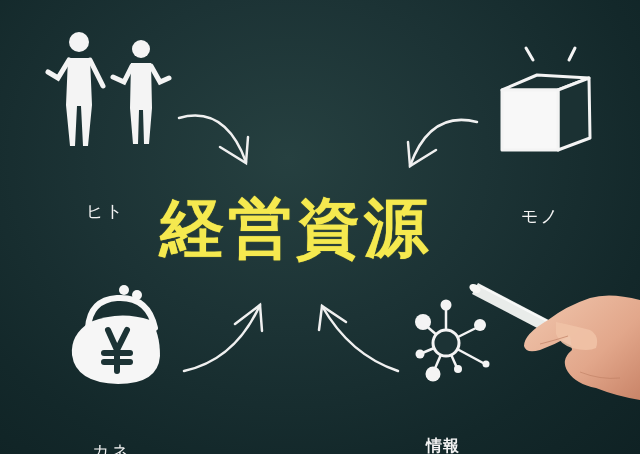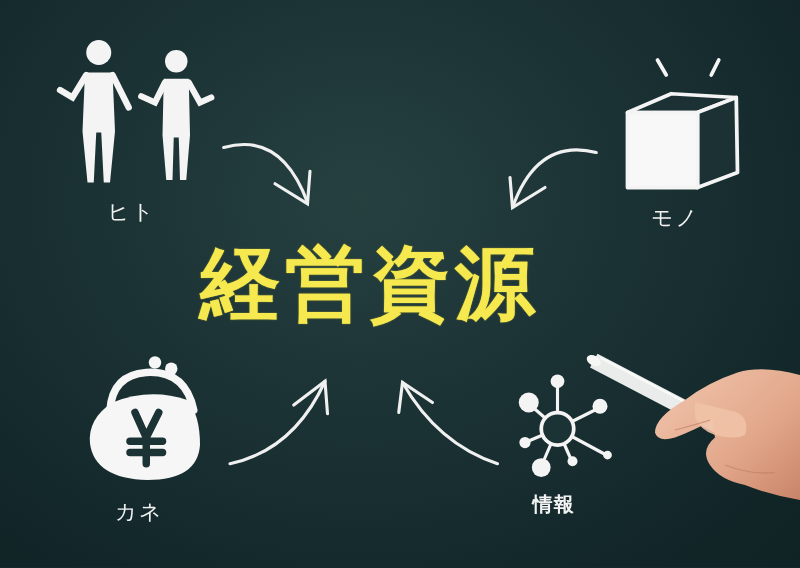--- a/index.html
+++ b/index.html
@@ -5,21 +5,21 @@
   html, body { margin: 0; padding: 0; }
   body { width: 640px; height: 454px; overflow: hidden; background: #142a2c; }
   .board {
     position: relative; width: 640px; height: 454px; overflow: hidden;
     background: radial-gradient(ellipse at 45% 35%, #264040 0%, #1c3335 40%, #13282a 75%, #0f2224 100%);
     font-family: "DejaVu Sans", sans-serif;
   }
   svg.art { position: absolute; left: 0; top: 0; }
   .label {
     position: absolute; color: #f2f2f2; font-size: 17px; letter-spacing: 2px;
-    font-family: Liberation Serif, serif; font-weight: 300;
+    font-family: Liberation Serif, serif; font-weight: 300; margin-top: 42px;
   }
   .title {
     position: absolute; left: 160px; top: 188px; width: 330px; text-align: left;
     color: #f5e94f; font-size: 64px; font-weight: bold; letter-spacing: 4px;
     font-family: "DejaVu Sans", sans-serif; line-height: 80px;
     text-shadow: 0 0 1px #d8cc3a;
   }
   .info-label { font-weight: bold; font-size: 16px; letter-spacing: 1px; }
 </style>
 </head>

